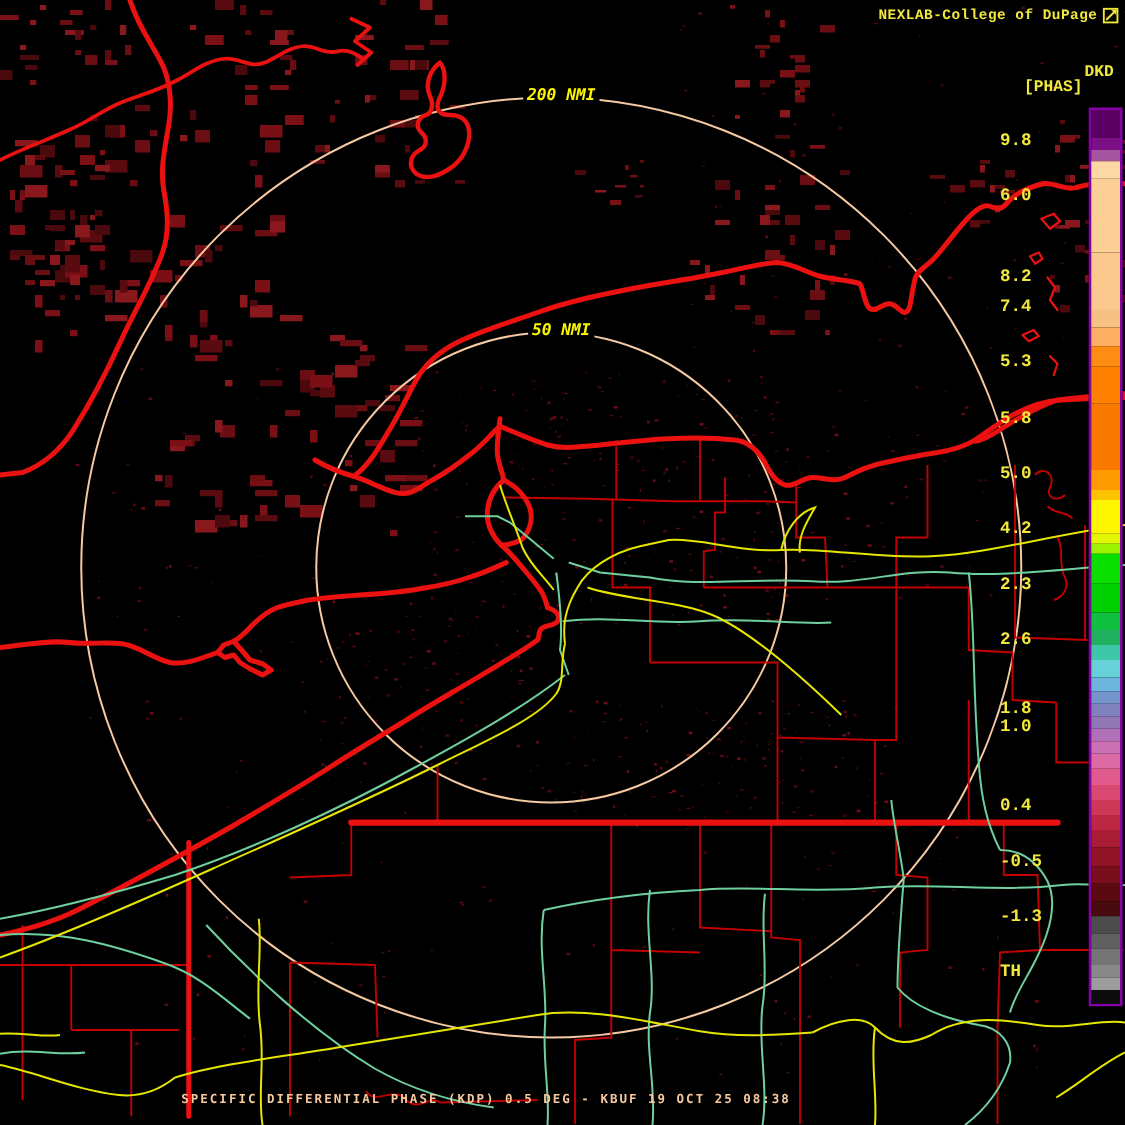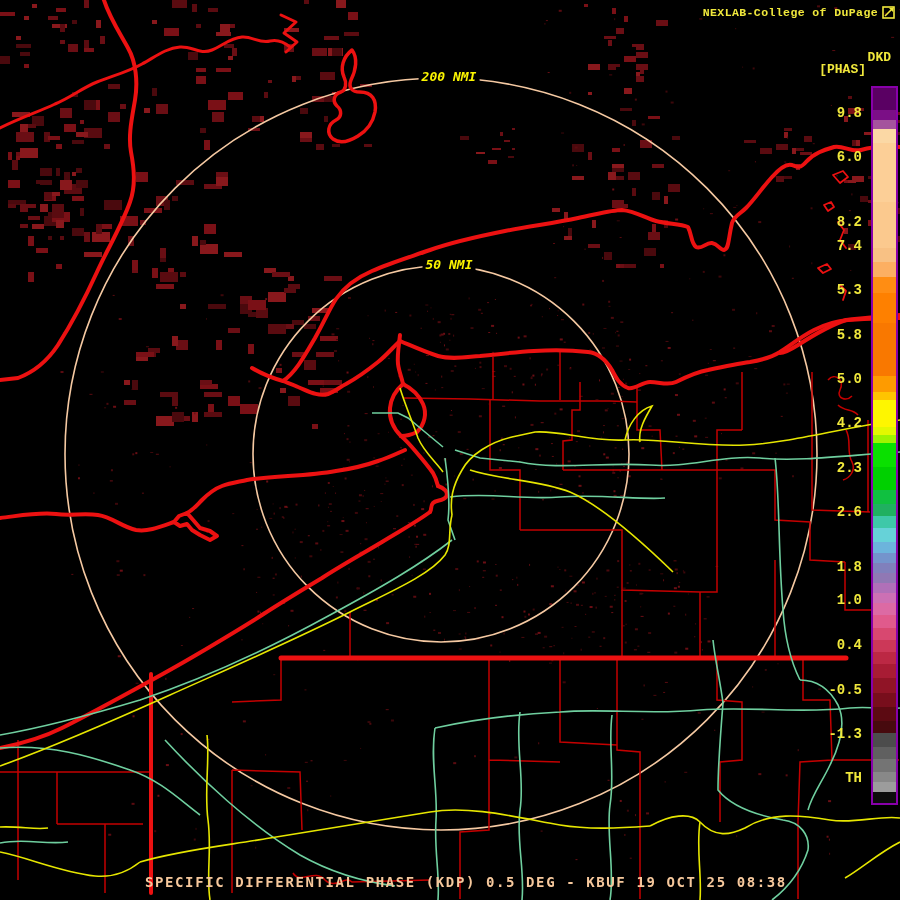--- a/index.html
+++ b/index.html
@@ -8,24 +8,24 @@
   #mapsvg{position:absolute;left:0;top:0;}
   .ytext{color:var(--ty,#f0e83c);font-weight:bold;font-family:Liberation Mono, monospace;}
   .ptext{color:var(--tp,#f6c89c);font-weight:bold;}
   #title{position:absolute;top:6px;right:22px;font-size:11.5px;letter-spacing:.4px;}
   #codlogo{position:absolute;top:6px;right:5px;width:13px;height:13px;}
   #prodid{position:absolute;top:50px;right:9px;font-size:13px;}
   #produnits{position:absolute;top:62px;right:34px;font-size:13px;}
   #colorbar{position:absolute;left:871px;top:86px;width:23px;height:715px;
             border:2px solid var(--cbb,#8800aa);display:flex;flex-direction:column;background:#000;}
   #colorbar .seg{width:100%;}
-  .tick{position:absolute;width:62px;right:38px;text-align:right;font-size:14px;line-height:16px;}
+  .tick{position:absolute;width:62px;right:38px;text-align:left;font-size:14px;line-height:16px;}
   .ringlabel{position:absolute;transform:translateX(-50%);font-size:13px;font-style:italic;
              font-weight:bold;color:#fbf500;background:#000;padding:0 3px;white-space:nowrap;}
-  #statusbar{position:absolute;left:145px;top:874px;font-size:14px;letter-spacing:1.6px;white-space:nowrap;}
+  #statusbar{position:absolute;left:145px;top:874px;font-size:10px;letter-spacing:1.6px;white-space:nowrap;}
 </style>
 </head>
 <body>
 
 <div id="screen" style="--bg: #000000; --ty: #f0e83c; --tp: #f6c89c; --ring: #f5c9a2; --shore: #ec1111; --county: #c40000; --roady: #e6e600; --teal: #6fcf9f; --cbb: #8800aa;">
 
   <svg id="mapsvg" width="900" height="900" viewBox="0 0 900 900">
 
     <g id="echo-layer">
         <rect x="208" y="100" width="18" height="10" fill="#7a1016"></rect>
@@ -1264,21 +1264,21 @@
       <div class="tick ytext" style="top: 149.35px;">6.0</div>
       <div class="tick ytext" style="top: 193.7px; margin-top: 20px;">8.2</div>
       <div class="tick ytext" style="top: 238.05px;">7.4</div>
       <div class="tick ytext" style="top: 282.4px;">5.3</div>
       <div class="tick ytext" style="top: 326.75px;">5.8</div>
       <div class="tick ytext" style="top: 371.1px;">5.0</div>
       <div class="tick ytext" style="top: 415.45px;">4.2</div>
       <div class="tick ytext" style="top: 459.8px;">2.3</div>
       <div class="tick ytext" style="top: 504.15px;">2.6</div>
       <div class="tick ytext" style="top: 559px;">1.8</div>
-      <div class="tick ytext" style="top: 592px;">1.0</div>
+      <div class="tick ytext" style="top: 574px;">1.0</div>
       <div class="tick ytext" style="top: 637.2px;">0.4</div>
       <div class="tick ytext" style="top: 681.55px;">-0.5</div>
       <div class="tick ytext" style="top: 725.9px;">-1.3</div>
       <div class="tick ytext" style="top: 770.25px;">TH</div>
     </div>
 
   <div id="statusbar" class="ptext">SPECIFIC DIFFERENTIAL PHASE (KDP) 0.5 DEG - KBUF 19 OCT 25 08:38</div>
 </div>
 
 </body></html>

